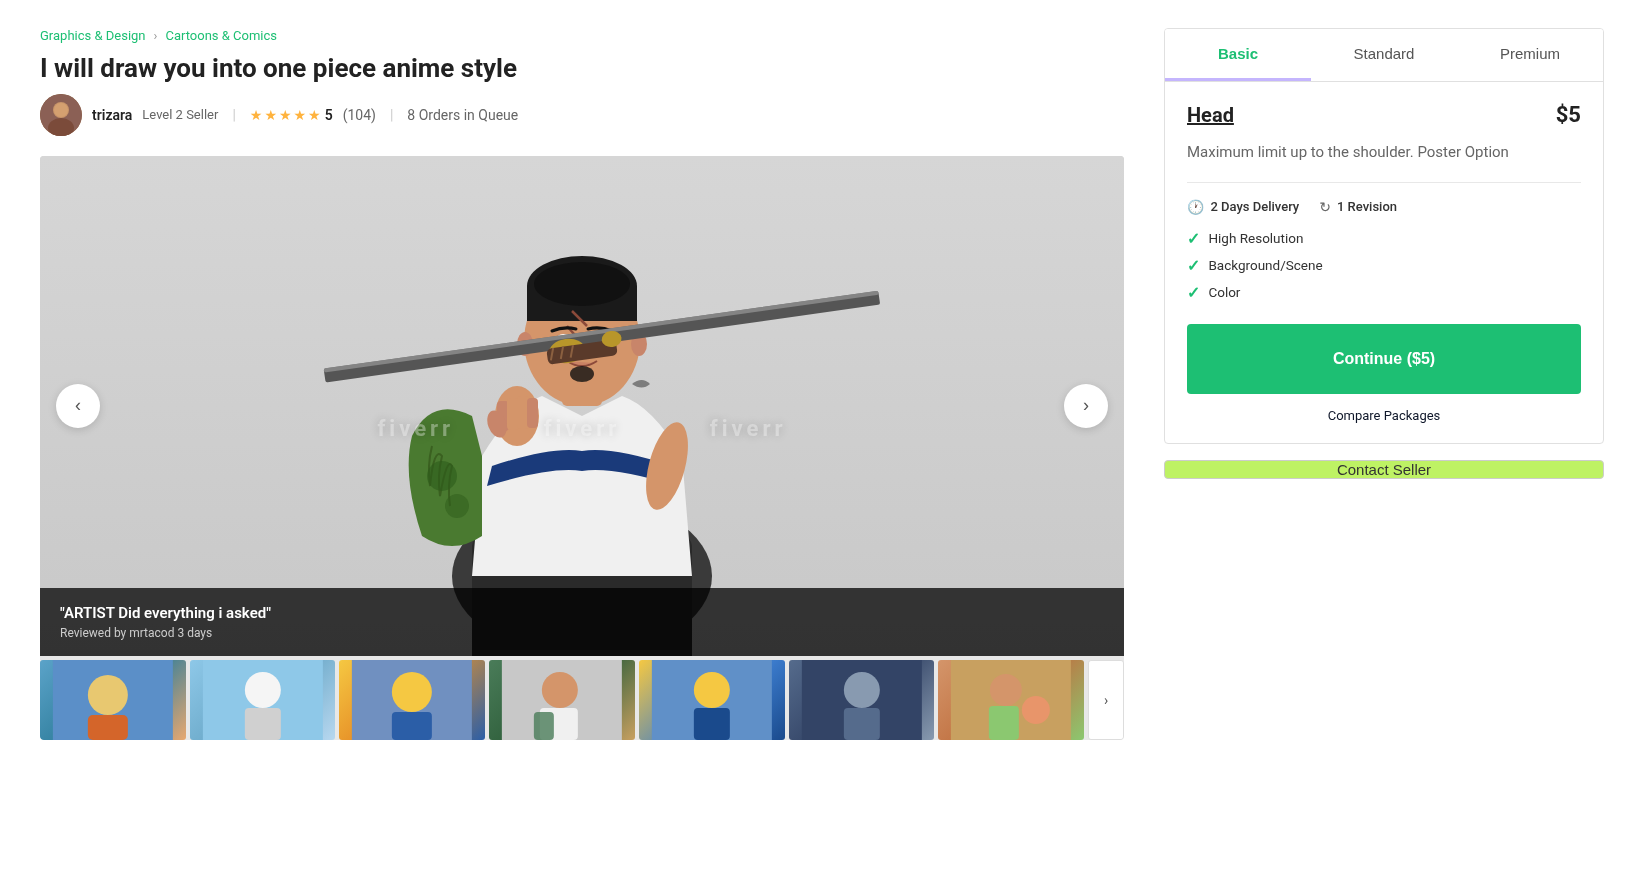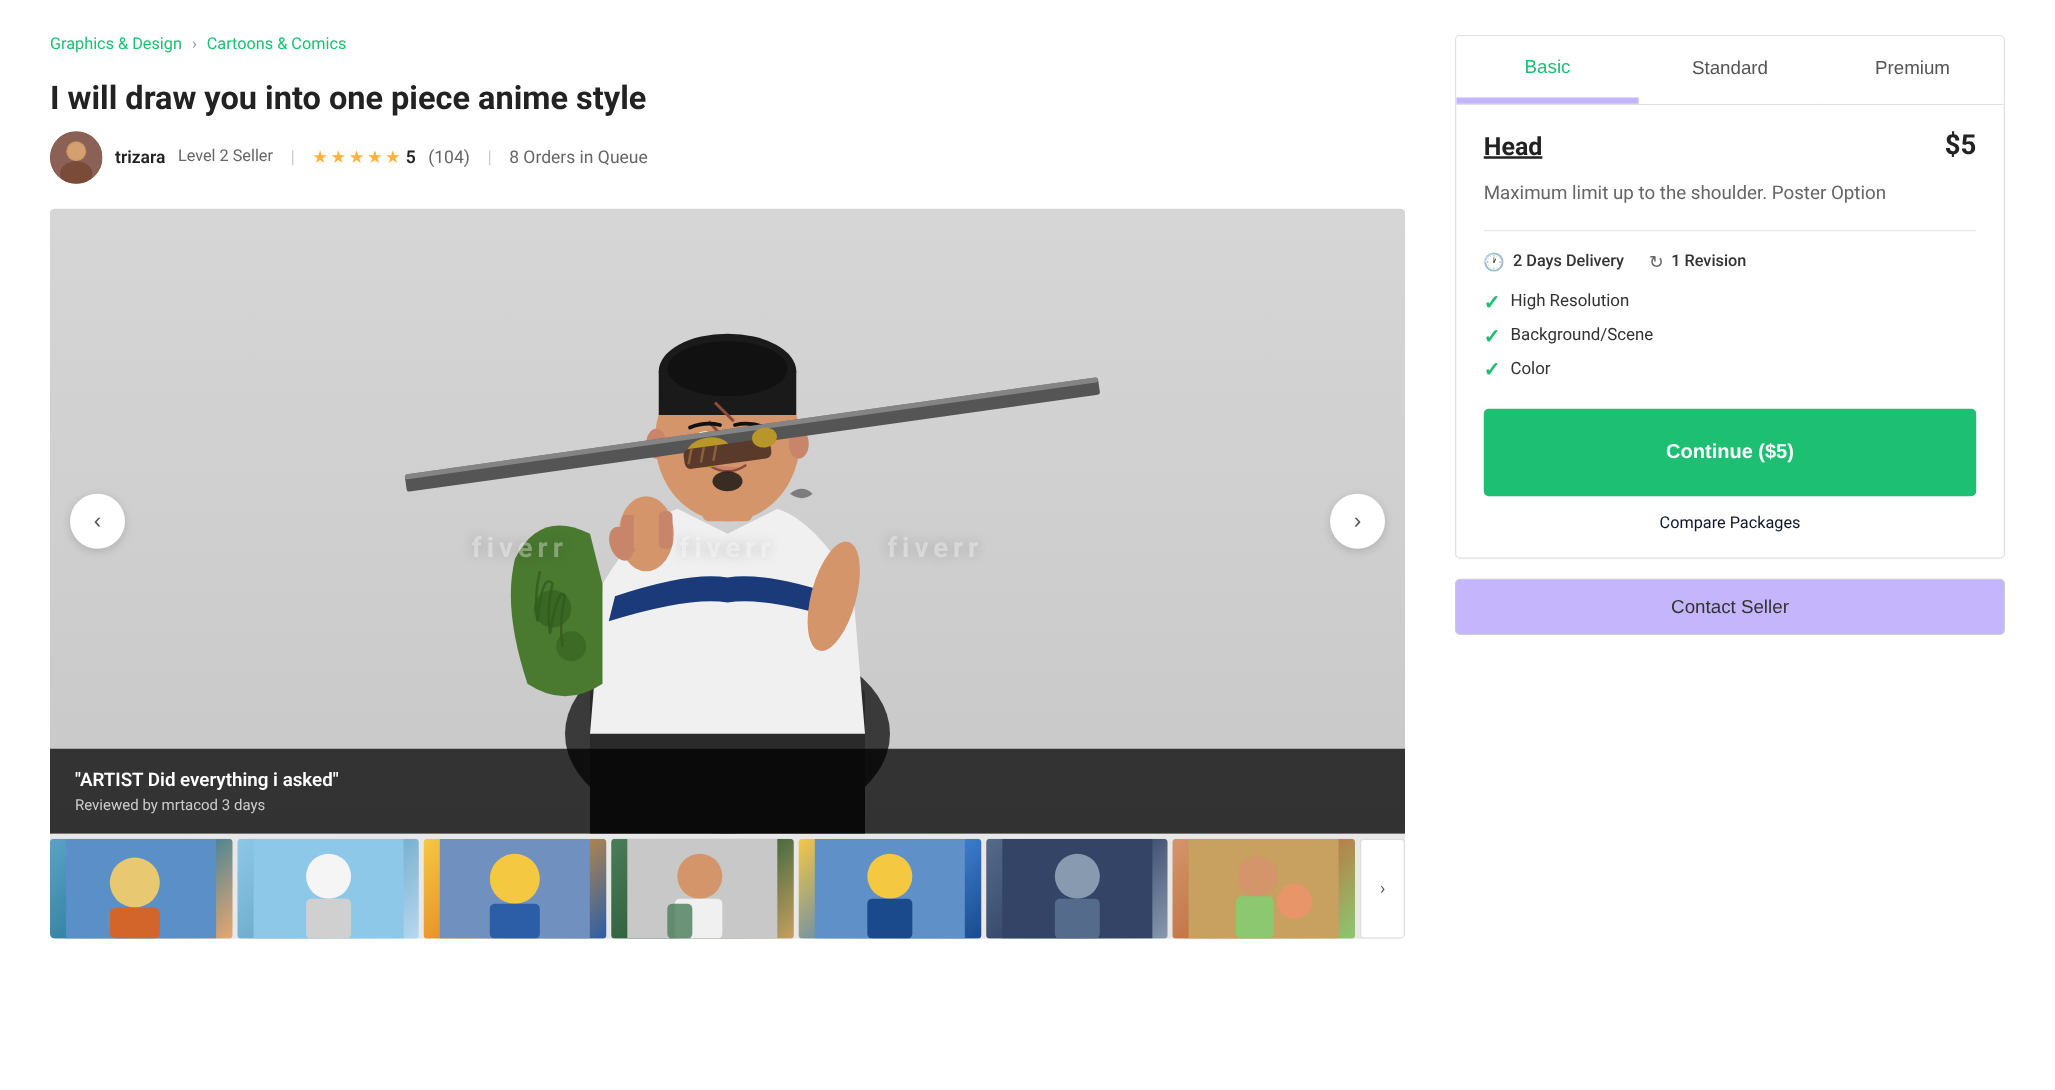--- a/index.html
+++ b/index.html
@@ -23,21 +23,21 @@
     .right-col {
       width: 440px;
       flex-shrink: 0;
     }
 
     
     .breadcrumb {
       display: flex;
       align-items: center;
       gap: 8px;
-      margin-bottom: 20px;
+      margin-bottom: 9px;
       font-size: 13px;
     }
     .breadcrumb a {
       color: #1dbf73;
       text-decoration: none;
     }
     .breadcrumb-sep {
       color: #999;
     }
 
@@ -248,22 +248,22 @@
       cursor: pointer;
       color: #555;
       border-bottom: 3px solid transparent;
       background: #fff;
       border-left: none;
       border-right: none;
       border-top: none;
     }
     .tab.active {
       color: #1dbf73;
-      border-bottom: 5px solid #c4b5fd;
-      font-weight: 400;
+      border-bottom: 3px solid #c4b5fd;
+      font-weight: 700;
     }
     .tab-content {
       padding: 20px 22px;
     }
     .package-header {
       display: flex;
       justify-content: space-between;
       align-items: center;
       margin-bottom: 14px;
     }
@@ -334,25 +334,25 @@
     .compare-link {
       display: block;
       text-align: center;
       color: #0f172a;
       font-size: 13px;
       text-decoration: none;
       cursor: pointer;
     }
     .contact-btn {
       width: 100%;
-      background: #c4b5fd;
+      background: #bef264;
       color: #333;
       border: 1px solid #ccc;
       border-radius: 4px;
-      padding: 13px;
+      padding: 0;
       font-size: 15px;
       font-weight: 500;
       cursor: pointer;
     }
     .divider {
       height: 1px;
       background: #e8e8e8;
       margin: 16px 0;
     }
   </style>

